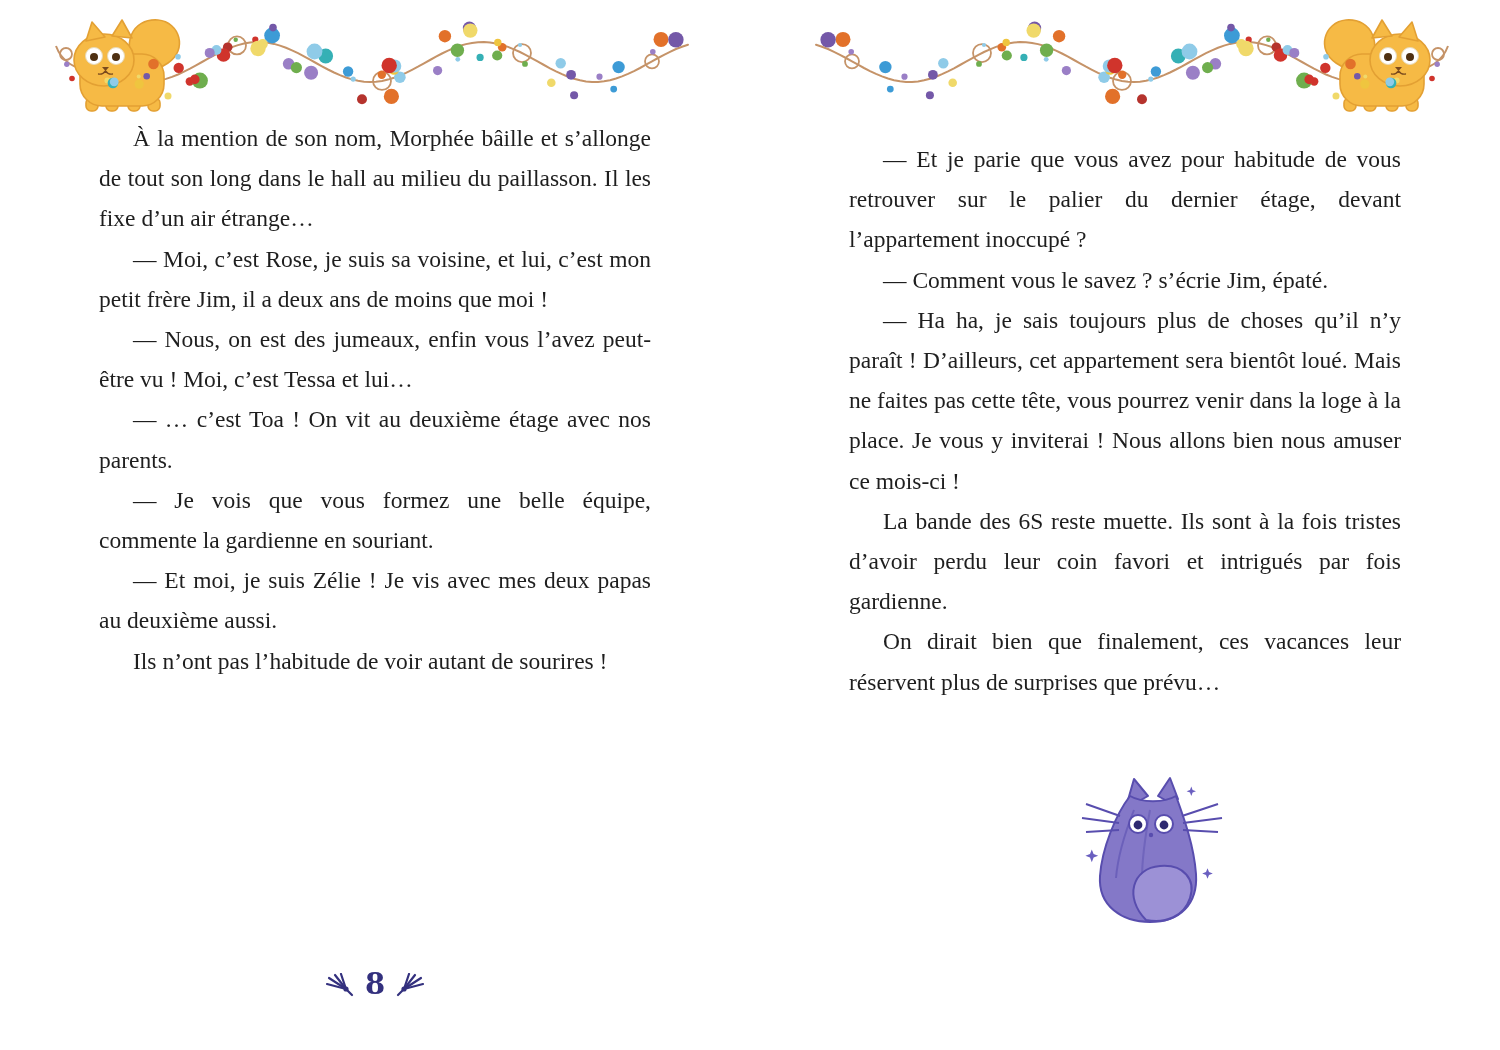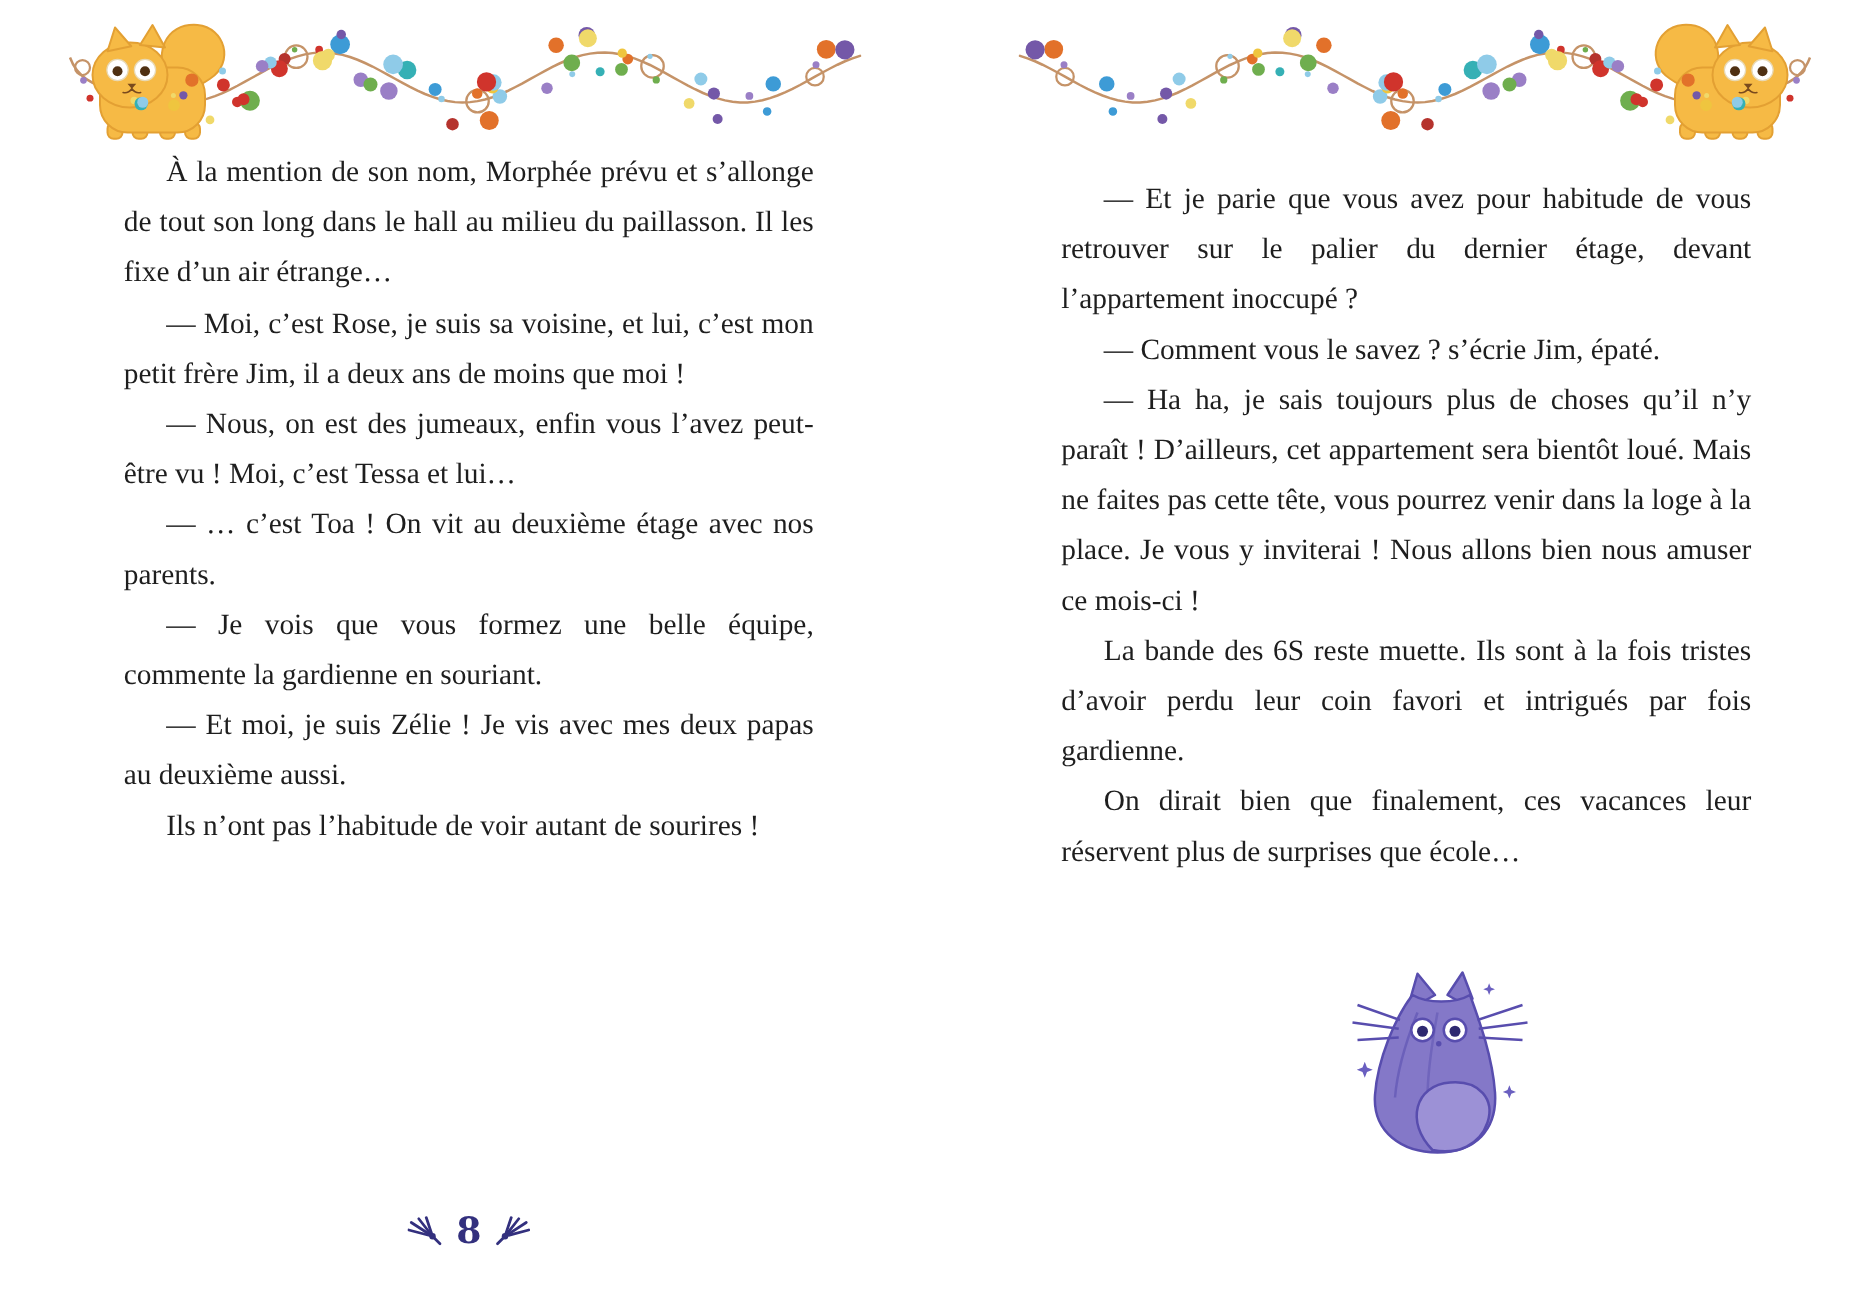--- a/index.html
+++ b/index.html
@@ -215,35 +215,35 @@
       <circle cx="14.8" cy="54.2" r="2.7" fill="#9a7fc6"></circle>
       <circle cx="62.2" cy="71.8" r="4.4" fill="#8fcbe8"></circle>
       <circle cx="20.0" cy="68.5" r="2.8" fill="#d0342c"></circle>
       <circle cx="94.7" cy="66.2" r="3.3" fill="#7458a8"></circle>
       <circle cx="86.7" cy="66.4" r="2.0" fill="#f0d96a"></circle>
       <circle cx="87.2" cy="74.1" r="4.7" fill="#efc53f"></circle>
       <circle cx="101.5" cy="54.0" r="5.3" fill="#e2712a"></circle>
     </svg>
 
   <div id="left-text" class="text-block">
-    <p>À la mention de son nom, Morphée prévu et s’allonge de tout son long dans le hall au milieu du paillasson. Il les fixe d’un air étrange…</p>
+    <p>À la mention de son nom, Morphée bâille et s’allonge de tout son long dans le hall au milieu du paillasson. Il les fixe d’un air étrange…</p>
     <p>—&nbsp;Moi, c’est Rose, je suis sa voisine, et lui, c’est mon petit frère Jim, il a deux ans de moins que moi&nbsp;!</p>
     <p>—&nbsp;Nous, on est des jumeaux, enfin vous l’avez peut-être vu&nbsp;! Moi, c’est Tessa et lui…</p>
     <p>—&nbsp;… c’est Toa&nbsp;! On vit au deuxième étage avec nos parents.</p>
     <p>—&nbsp;Je vois que vous formez une belle équipe, commente la gardienne en souriant.</p>
     <p>—&nbsp;Et moi, je suis Zélie&nbsp;! Je vis avec mes deux papas au deuxième aussi.</p>
     <p>Ils n’ont pas l’habitude de voir autant de sourires&nbsp;!</p>
   </div>
 
   <div id="right-text" class="text-block">
     <p>—&nbsp;Et je parie que vous avez pour habitude de vous retrouver sur le palier du dernier étage, devant l’appartement inoccupé&nbsp;?</p>
     <p>—&nbsp;Comment vous le savez&nbsp;? s’écrie Jim, épaté.</p>
     <p>—&nbsp;Ha ha, je sais toujours plus de choses qu’il n’y paraît&nbsp;! D’ailleurs, cet appartement sera bientôt loué. Mais ne faites pas cette tête, vous pourrez venir dans la loge à la place. Je vous y inviterai&nbsp;! Nous allons bien nous amuser ce mois-ci&nbsp;!</p>
     <p>La bande des 6S reste muette. Ils sont à la fois tristes d’avoir perdu leur coin favori et intrigués par fois gardienne.</p>
-    <p>On dirait bien que finalement, ces vacances leur réservent plus de surprises que école…</p>
+    <p>On dirait bien que finalement, ces vacances leur réservent plus de surprises que prévu…</p>
   </div>
 
   <div class="footer">
     <svg class="scratch" viewBox="0 0 28 24">
       <g stroke="var(--pagenum)" stroke-width="2.2" stroke-linecap="round" fill="none">
         <path d="M20 16 L3 5"></path>
           <path d="M20 16 L1 11"></path>
           <path d="M20 16 L9 2"></path>
           <path d="M20 16 L15 1"></path>
           <path d="M20 16 L26 22"></path>

